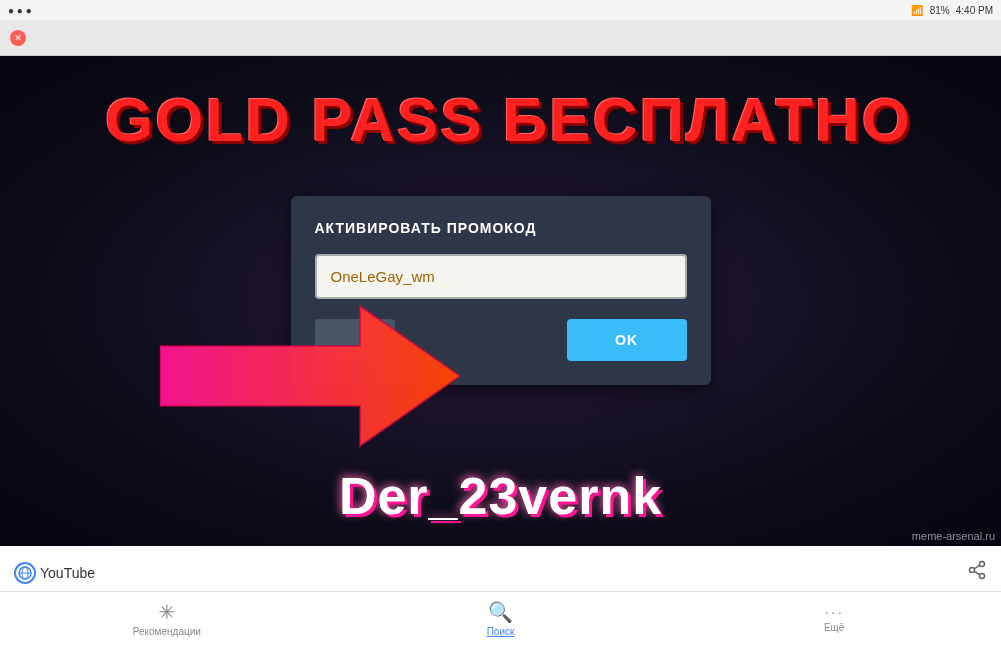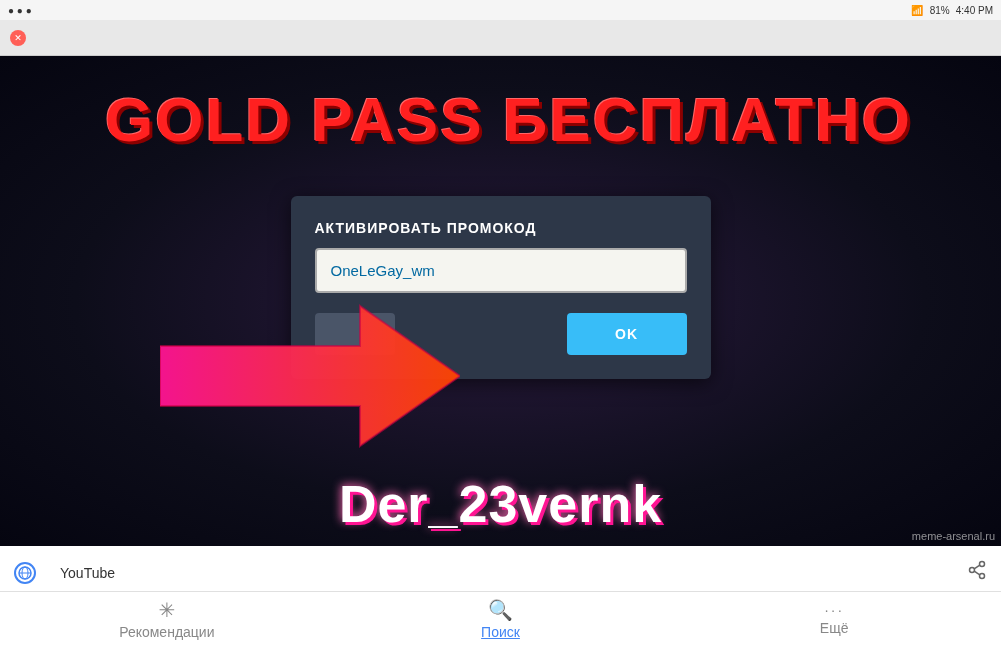--- a/index.html
+++ b/index.html
@@ -82,32 +82,32 @@
       border-radius: 6px;
       padding: 24px;
       box-shadow: 0 4px 20px rgba(0,0,0,0.6);
     }
 
     .dialog-title {
       color: #ffffff;
       font-size: 14px;
       font-weight: 600;
       letter-spacing: 1px;
-      margin-bottom: 12px;
+      margin-bottom: 18px;
       text-transform: uppercase;
     }
 
     .dialog-input {
       width: 100%;
       padding: 12px 14px;
       background: #f5f5f0;
       border: 2px solid #aaa;
       border-radius: 4px;
       font-size: 15px;
-      color: #0369a1;
+      color: #a16207;
       margin-bottom: 20px;
     }
 
     .dialog-buttons {
       display: flex;
       gap: 10px;
     }
 
     .btn-cancel {
       width: 80px;
@@ -144,21 +144,21 @@
     }
 
     .arrow-svg {
       width: 100%;
       height: 100%;
     }
 
     
     .username-overlay {
       position: absolute;
-      bottom: 12px;
+      bottom: 20px;
       left: 0;
       right: 0;
       text-align: center;
       font-size: 52px;
       font-weight: 900;
       color: #fff;
       text-shadow: 3px 3px 0px #ff1493, -1px -1px 10px #ff69b4;
       font-family: 'Arial Black', Arial, sans-serif;
       letter-spacing: 1px;
     }
@@ -176,21 +176,21 @@
 
     
     .info-bar {
       width: 100%;
       height: 54px;
       background: #fff;
       display: flex;
       align-items: center;
       padding: 0 14px;
       border-bottom: 1px solid #e0e0e0;
-      gap: 24px;
+      gap: 4px;
     }
 
     .yt-globe {
       width: 22px;
       height: 22px;
       border-radius: 50%;
       border: 2px solid #4285f4;
       display: flex;
       align-items: center;
       justify-content: center;
@@ -249,21 +249,21 @@
     .nav-icon {
       font-size: 20px;
       color: #888;
     }
 
     .nav-icon.active {
       color: #4285f4;
     }
 
     .nav-label {
-      font-size: 14px;
+      font-size: 10px;
       color: #888;
     }
 
     .nav-label.active {
       color: #4285f4;
       text-decoration: underline;
     }
 
     .status-bar-top {
       height: 20px;

